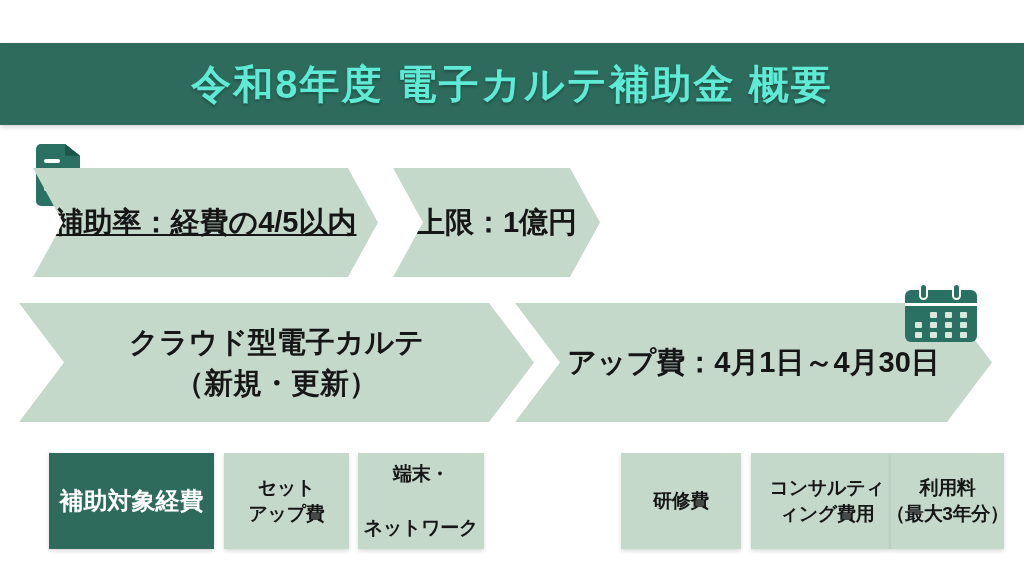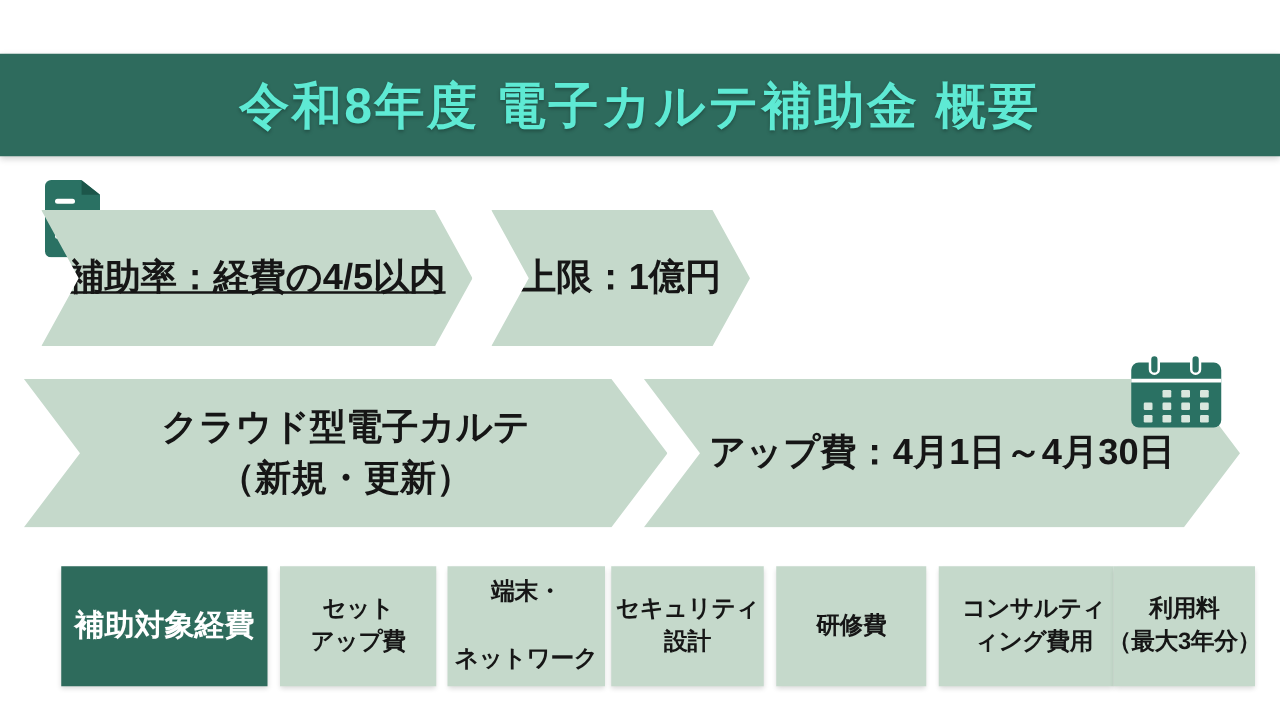--- a/index.html
+++ b/index.html
@@ -123,24 +123,20 @@
     <span class="line">補助対象経費</span>
   </div>
   <div class="ebox" style="left:208px;width:125px;">
     <span class="line">セット</span>
     <span class="line">アップ費</span>
   </div>
   <div class="ebox" style="left:342px;width:126px;gap:28px;">
     <span class="line">端末・</span>
     <span class="line">ネットワーク</span>
   </div>
-  <div class="ebox" style="left:473px;width:122px;">
-    <span class="line">セキュリティ</span>
-    <span class="line">設計</span>
-  </div>
   <div class="ebox" style="left:605px;width:120px;">
     <span class="line">研修費</span>
   </div>
   <div class="ebox" style="left:735px;width:128px;padding-left:12px;">
     <span class="line">コンサルティ</span>
     <span class="line">ィング費用</span>
   </div>
   <div class="ebox" style="left:875px;width:113px;">
     <span class="line">利用料</span>
     <span class="line">（最大3年分）</span>

